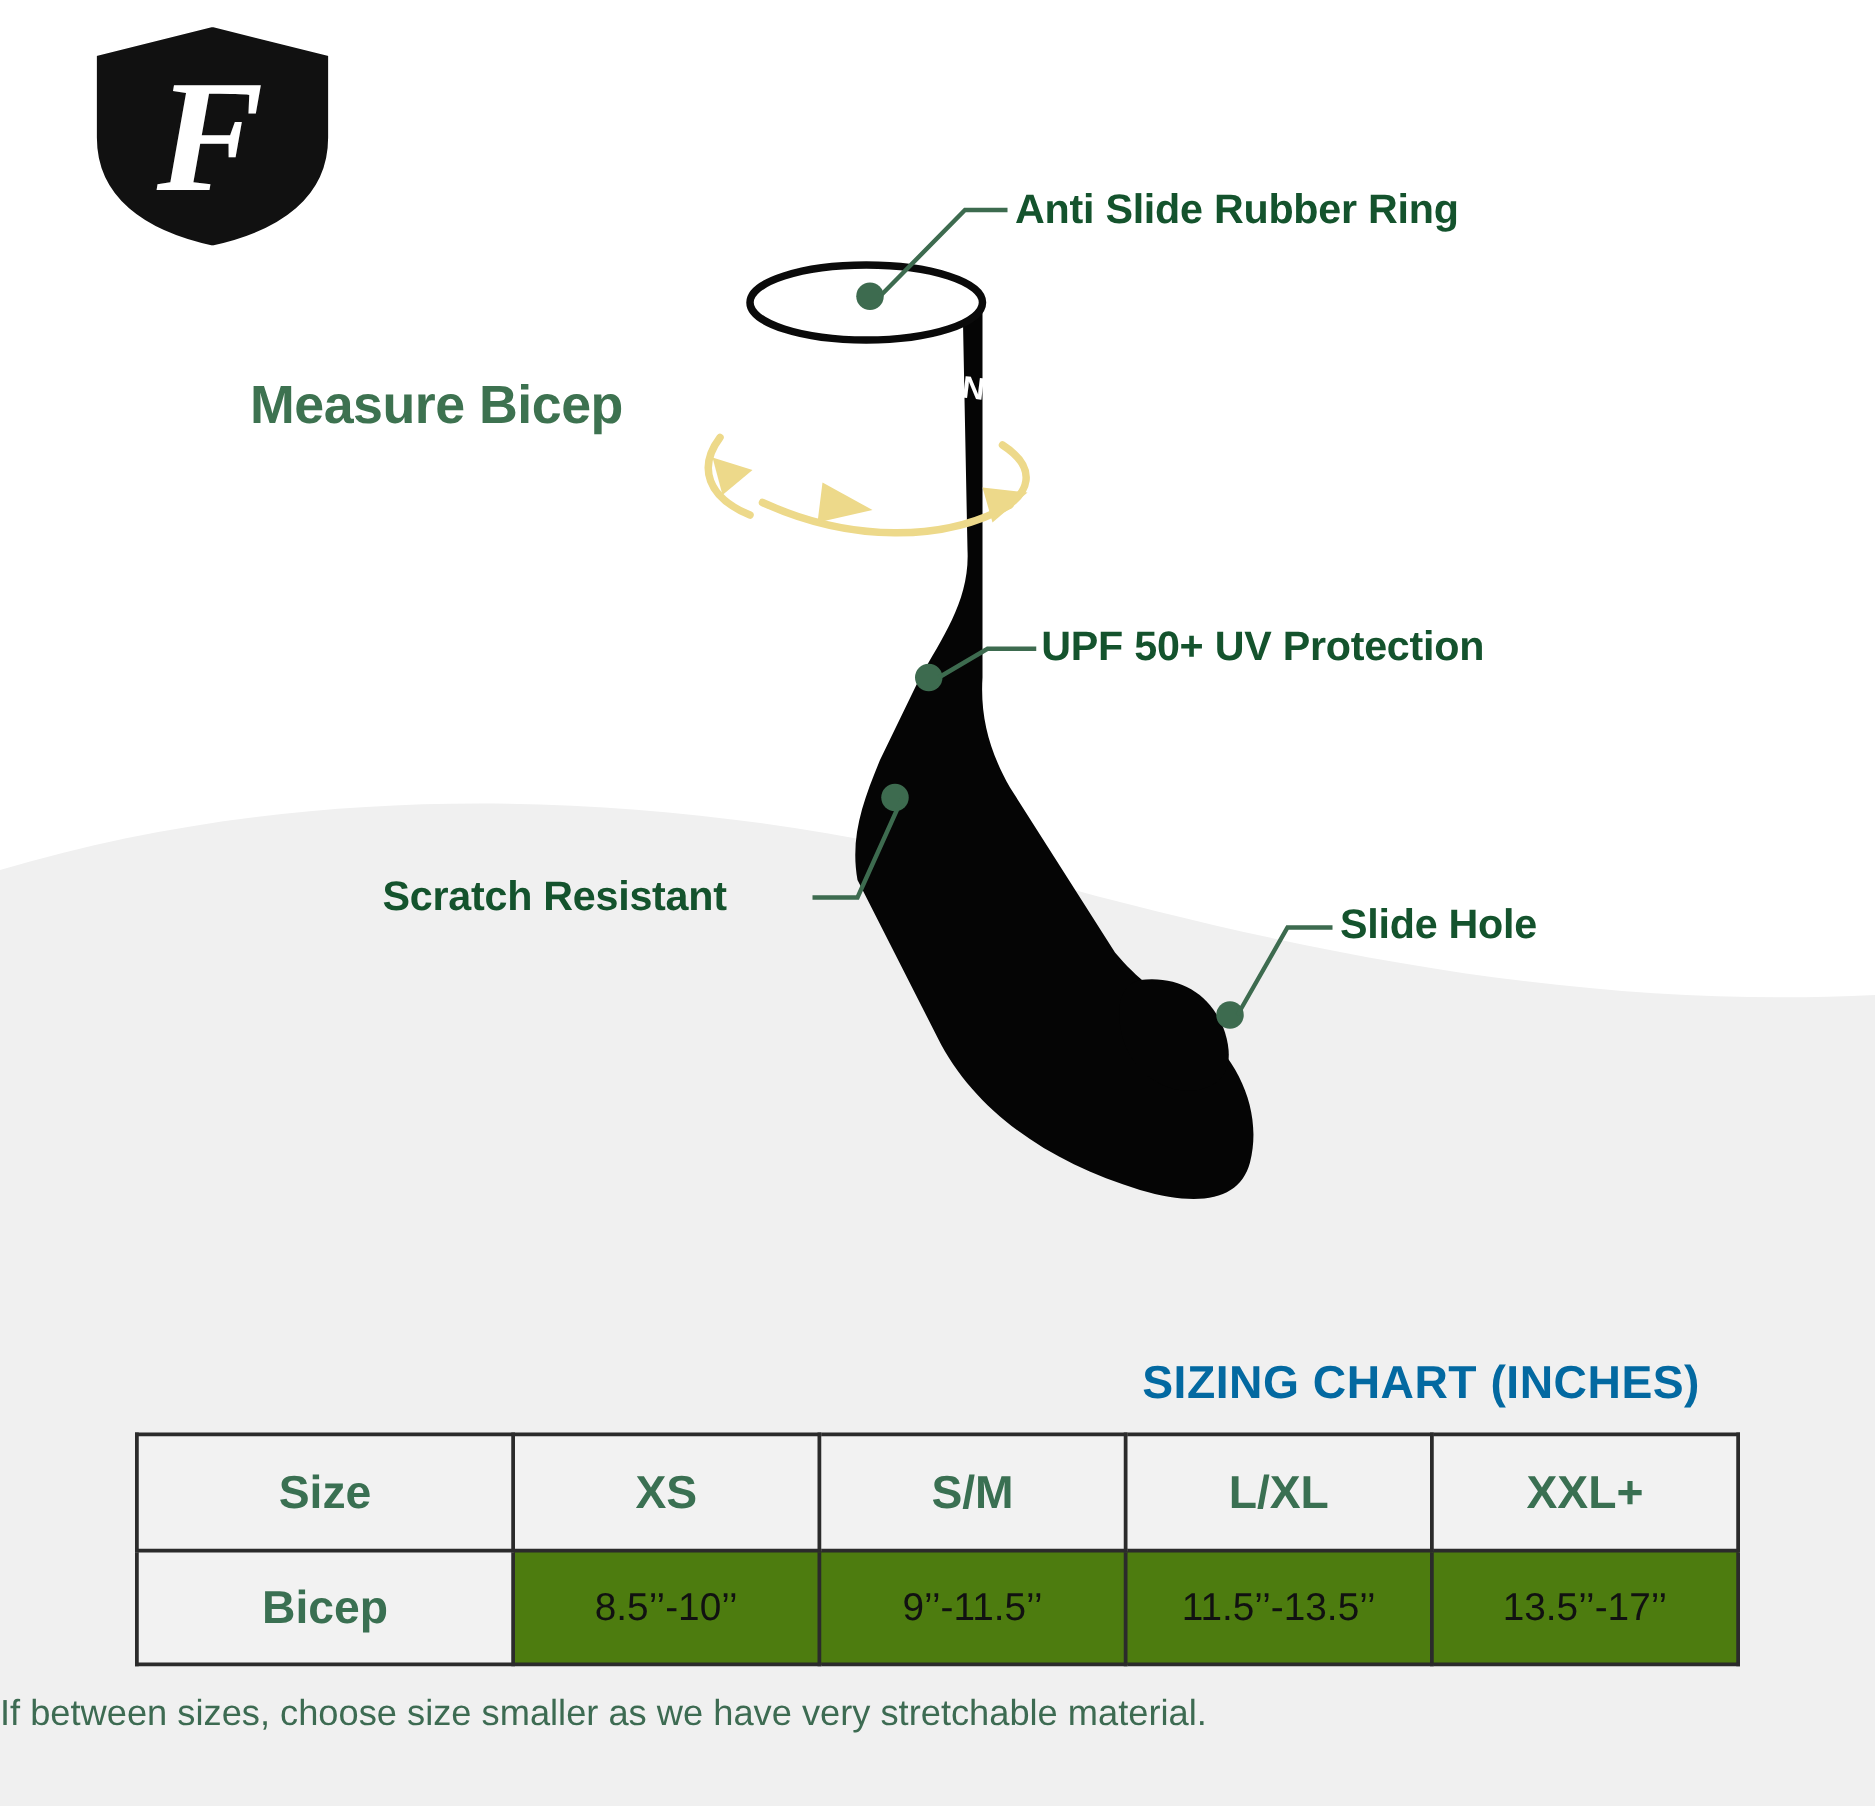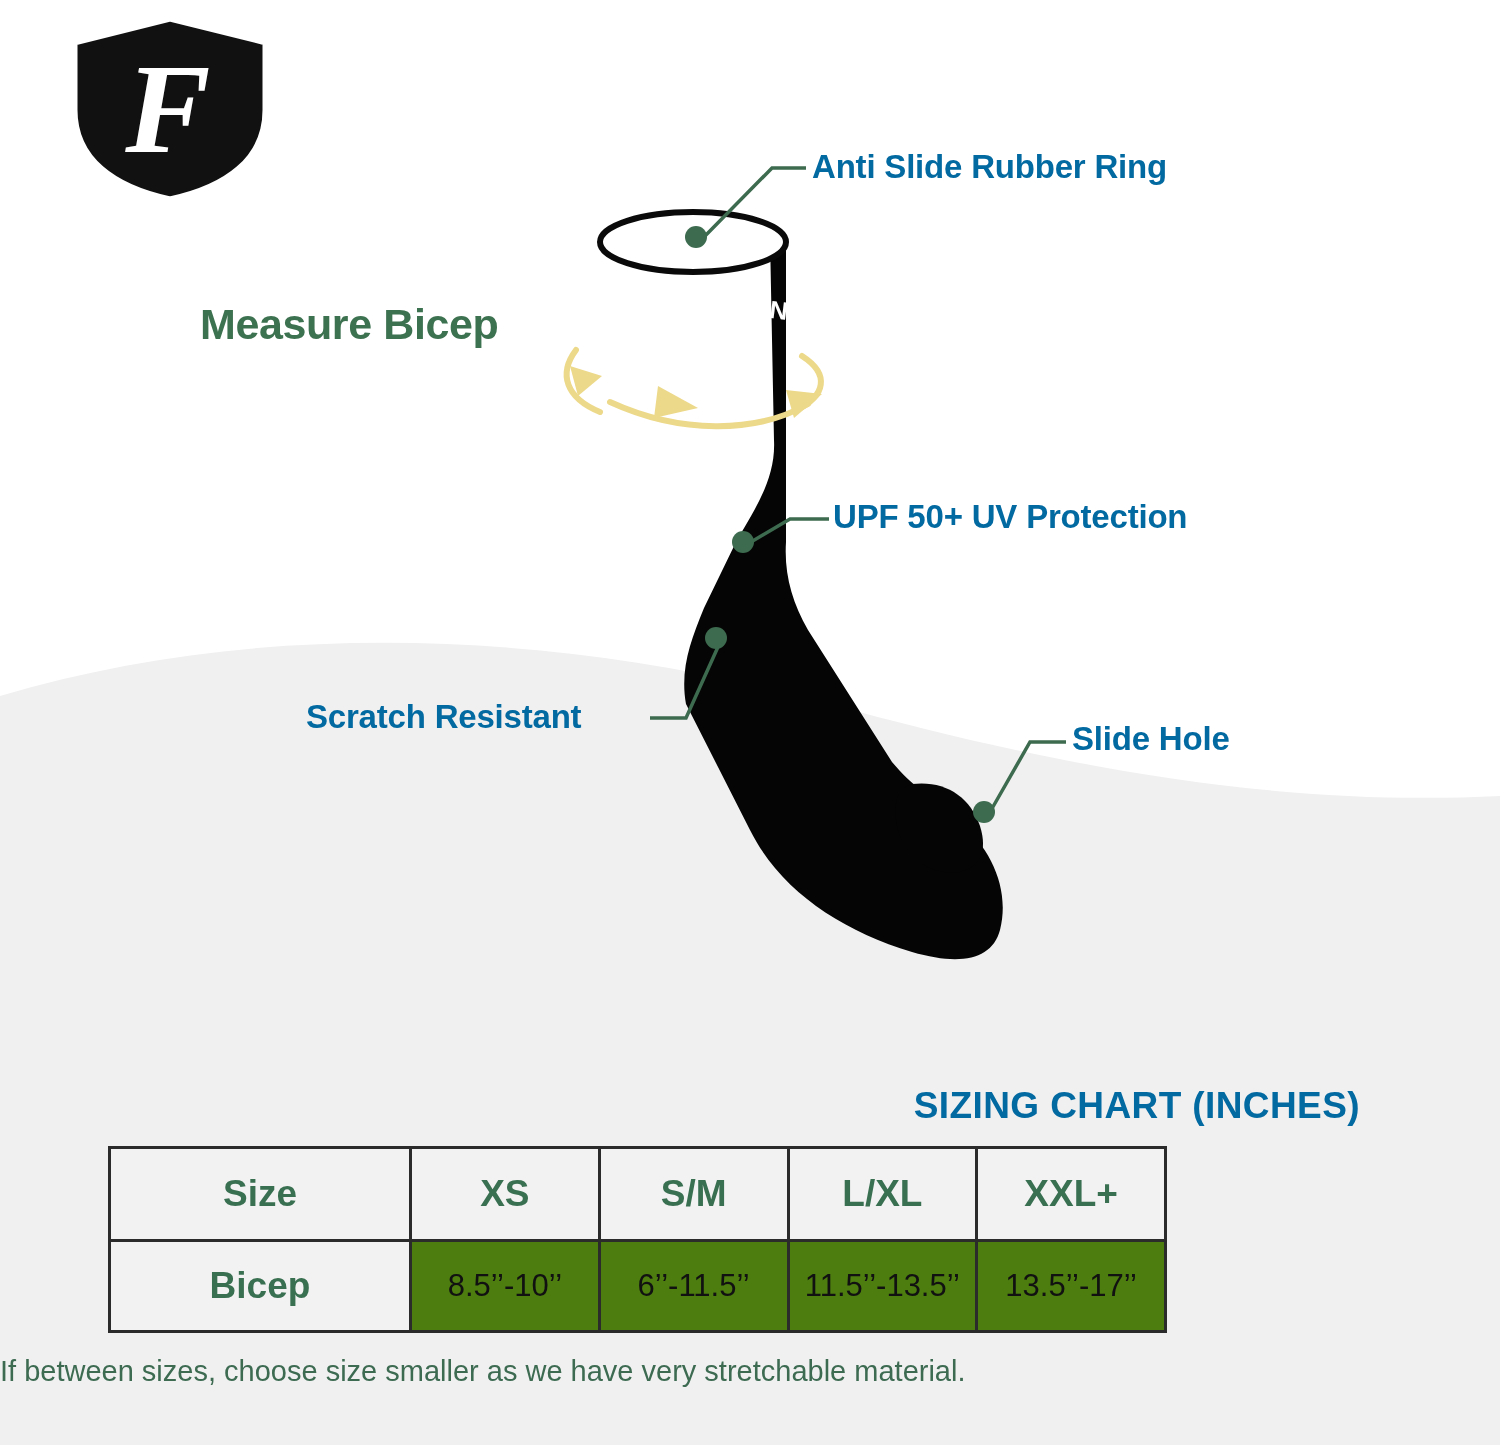--- a/index.html
+++ b/index.html
@@ -17,21 +17,21 @@
 
   
   .logo{position:absolute;left:60px;top:14px;width:220px;height:190px;}
 
   
   .sleeve{position:absolute;left:540px;top:190px;width:540px;height:790px;}
 
   
   .callout{
     position:absolute;
-    color:#0369a1;
+    color:#14532d;
     font-weight:bold;
     letter-spacing:-0.2px;
     white-space:nowrap;
   }
   .callout.c-anti{left:812px;top:148px;font-size:33px;}
   .callout.c-upf{left:833px;top:498px;font-size:33px;}
   .callout.c-scratch{left:306px;top:698px;font-size:33px;}
   .callout.c-thumb{left:1072px;top:720px;font-size:33px;}
 
   .measure-bicep{
@@ -43,21 +43,21 @@
   
   .chart-title{
     position:absolute;left:0;top:1085px;width:1360px;
     text-align:right;
     font-size:37px;font-weight:bold;
     color:#0369a1;letter-spacing:0.4px;
   }
   .table-wrap{position:absolute;left:108px;top:1146px;width:1284px;}
   table.sizing{
     border-collapse:collapse;
-    width:1059px;
+    width:1284px;
     table-layout:fixed;
   }
   table.sizing td{
     border:3px solid #2b2b2b;
     height:84px;
     text-align:center;
     vertical-align:middle;
     background:#f2f2f2;
   }
   table.sizing tr.head td{
@@ -169,21 +169,21 @@
           <tr class="head">
         <td class="col-first">Size</td>
         <td>XS</td>
         <td>S/M</td>
         <td>L/XL</td>
         <td>XXL+</td>
       </tr>
       <tr class="body">
         <td class="label col-first">Bicep</td>
         <td class="val">8.5’’-10’’</td>
-        <td class="val">6’’-11.5’’</td>
+        <td class="val">9’’-11.5’’</td>
         <td class="val">11.5’’-13.5’’</td>
         <td class="val">13.5’’-17’’</td>
       </tr>
     </tbody>
       </table>
   </div>
 
   <div class="footnote">If between sizes, choose size smaller as we have very stretchable material.</div>
 
 </div>

